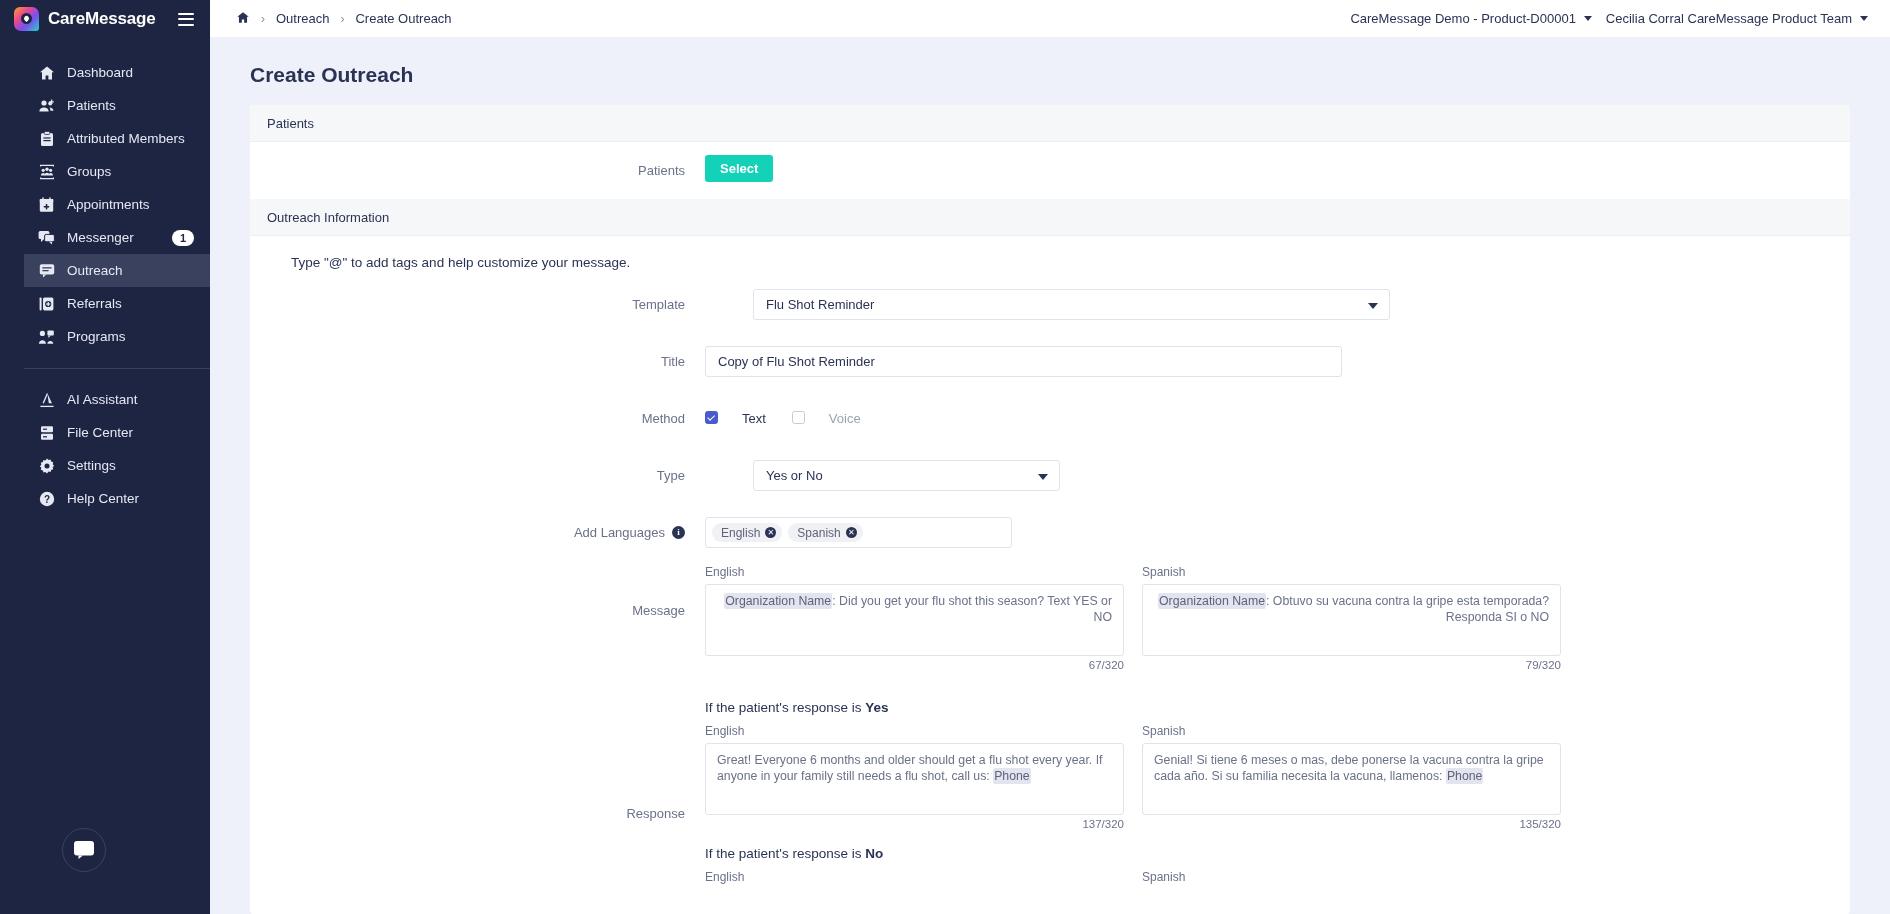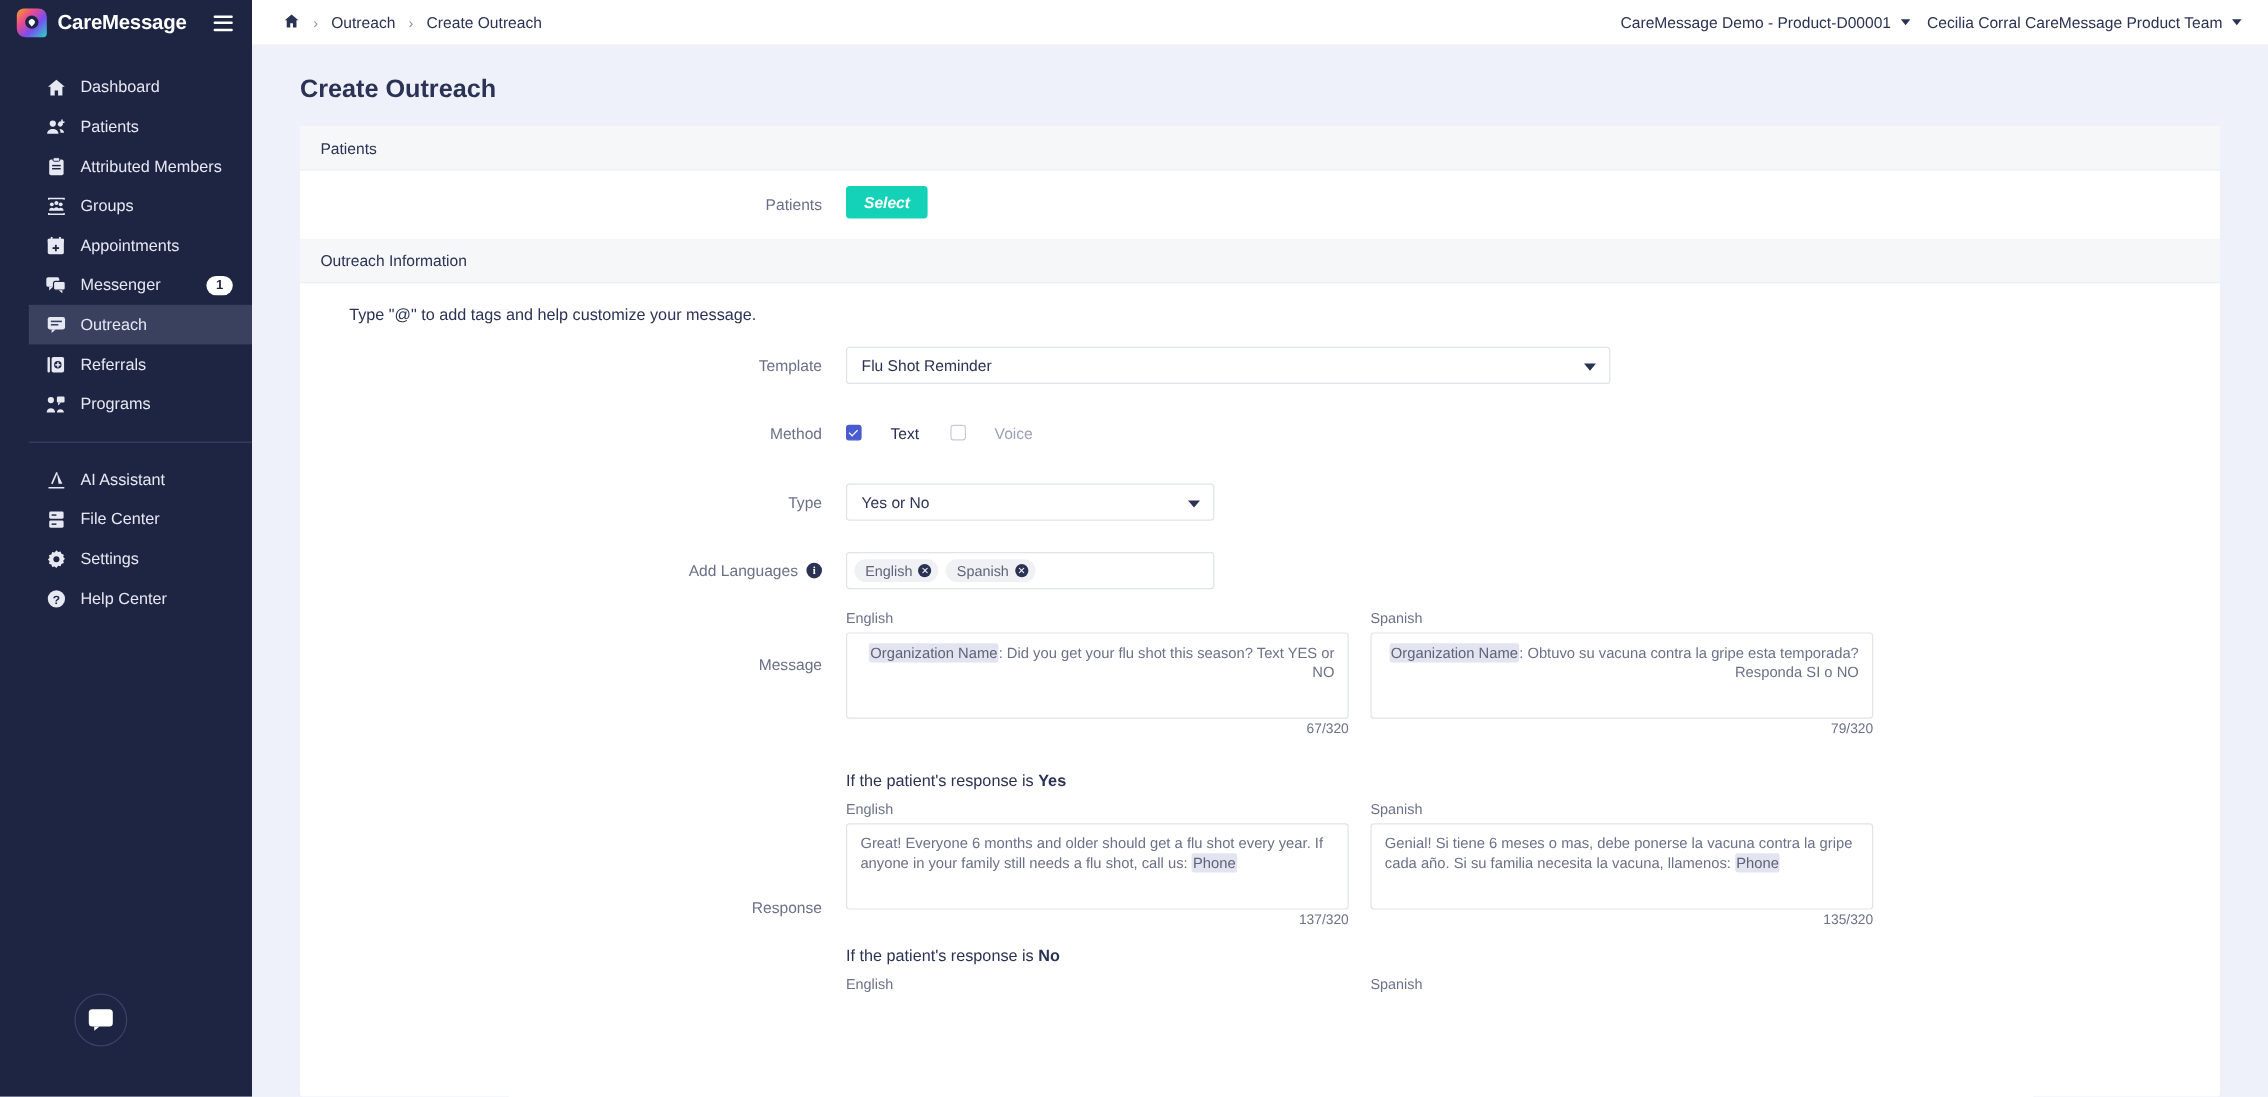--- a/index.html
+++ b/index.html
@@ -177,21 +177,21 @@
   .input, .select {
     height: 31px;
     border: 1px solid #e0e3ec;
     border-radius: 3px;
     background: #ffffff;
     font-size: 13px;
     color: #2b3355;
     display: flex; align-items: center;
     padding: 0 12px;
   }
-  .select { position: relative; padding-right: 28px; cursor: pointer; }
+  .select { position: relative; padding-right: 28px; cursor: pointer; margin-left: 48px; }
   .select .dd-caret {
     position: absolute; right: 11px; top: 50%;
     width: 0; height: 0; margin-top: -2px;
     border-left: 5px solid transparent; border-right: 5px solid transparent;
     border-top: 6px solid #2b3355;
   }
   .w-template { width: 637px; }
   .w-title { width: 637px; }
   .w-type { width: 307px; }
   .w-lang { width: 307px; }
@@ -484,21 +484,21 @@
 
   <div class="card">
 
     <div class="section-header">
       <span>Patients</span>
     </div>
     <div class="section-body">
       <div class="row">
         <div class="row-label">Patients</div>
         <div class="row-field">
-          <button style="background:#14d2b8;border:none;border-radius:3px;color:#fff;font-size:13px;font-weight:bold;height:27px;padding:0 15px;cursor:pointer;font-family:'Liberation Sans',sans-serif;font-style:italic;">Select</button>
+          <button style="background:#14d2b8;border:none;border-radius:3px;color:#fff;font-size:13px;font-weight:bold;height:27px;padding:0 15px;cursor:pointer;font-family:'Liberation Sans',sans-serif;">Select</button>
         </div>
       </div>
     </div>
 
     <div class="section-header">
       <span>Outreach Information</span>
     </div>
 
     <div class="section-body">
 
@@ -507,20 +507,28 @@
       <div class="row">
         <div class="row-label">Template</div>
         <div class="row-field">
           <div class="select w-template">
             <span>Flu Shot Reminder</span>
             <span class="dd-caret"></span>
           </div>
         </div>
       </div>
 
+      <div class="row">
+        <div class="row-label">Title</div>
+        <div class="row-field">
+          <div class="input w-title">
+            <span>Copy of Flu Shot Reminder</span>
+          </div>
+        </div>
+      </div>
 
       <div class="row">
         <div class="row-label">Method</div>
         <div class="row-field">
           <div class="checkrow">
             <label class="checkitem">
               <span class="cbox checked"></span>
               <span class="check-label">Text</span>
             </label>
             <label class="checkitem">

